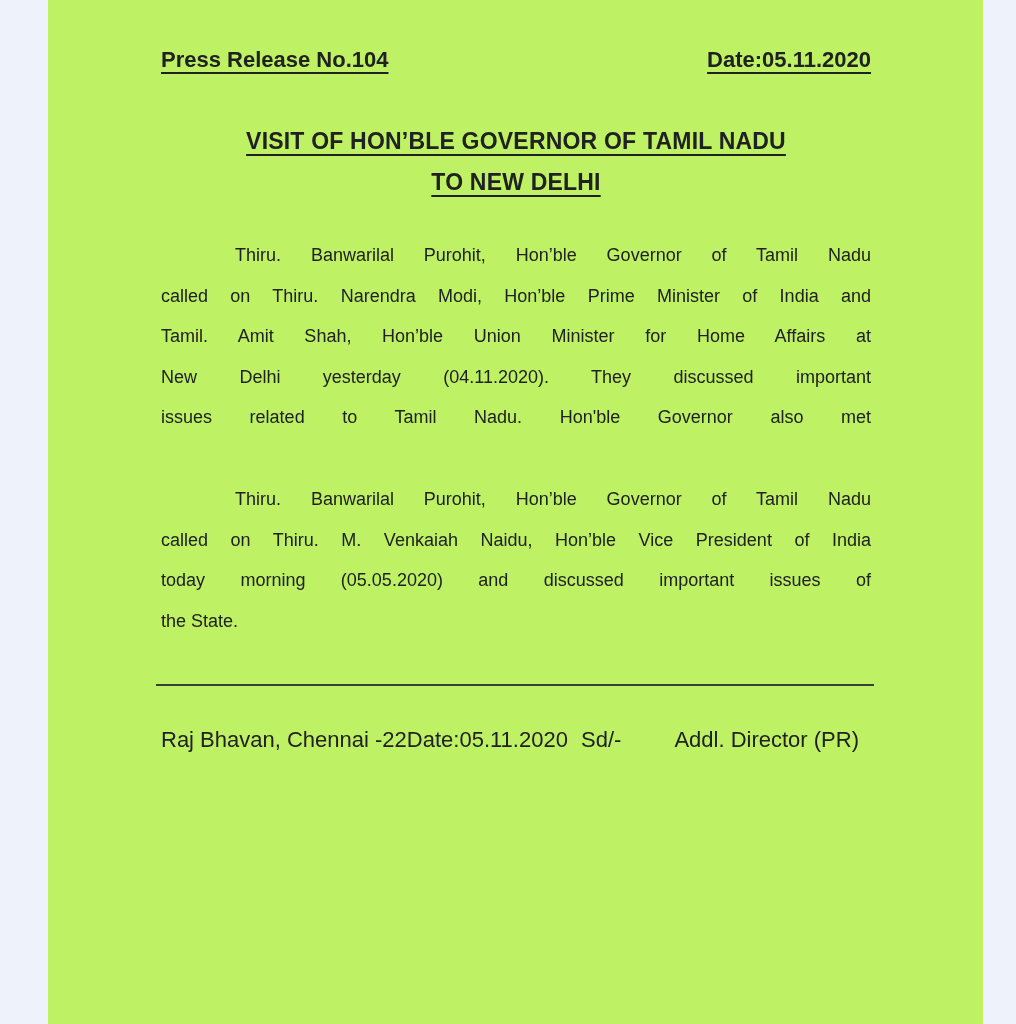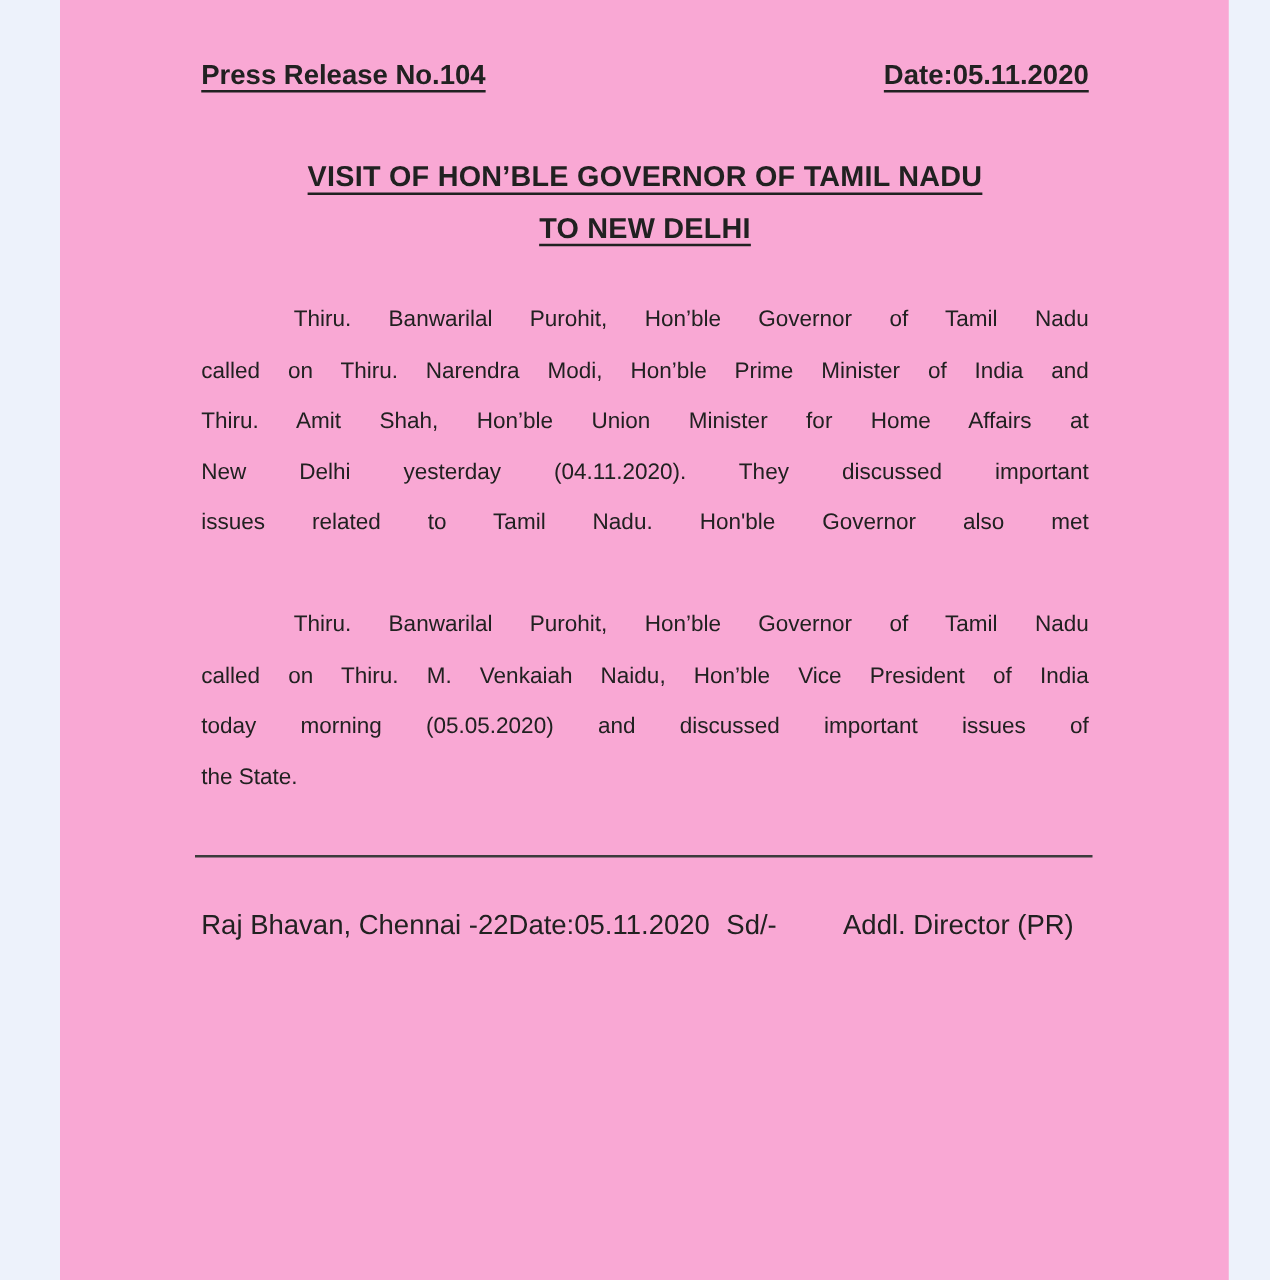--- a/index.html
+++ b/index.html
@@ -13,21 +13,21 @@
     font-family: "Liberation Sans", "DejaVu Sans", sans-serif;
     color: #212121;
     overflow: hidden;
   }
   .page {
     position: absolute;
     left: 48px;
     top: 0;
     width: 935px;
     height: 1024px;
-    background: #f9a8d4;
+    background: #bef264;
   }
   .content {
     padding: 0 112px 0 113px;
   }
   
   .doc-header {
     display: flex;
     justify-content: space-between;
     margin-top: 45px;
     font-size: 22px;
@@ -120,21 +120,21 @@
       </div>
       <div>
         <span class="underlined">TO NEW DELHI</span>
       </div>
     </div>
 
     <div class="paragraphs" id="paragraphs">
         <div class="para">
           <div class="line first">Thiru. Banwarilal Purohit, Hon’ble Governor of Tamil Nadu</div>
           <div class="line">called on Thiru. Narendra Modi, Hon’ble Prime Minister of India and</div>
-          <div class="line">Thiru. Amit Shah, Hon’ble Union Minister for Home Affairs at</div>
+          <div class="line">Tamil. Amit Shah, Hon’ble Union Minister for Home Affairs at</div>
           <div class="line">New Delhi yesterday (04.11.2020). They discussed important</div>
           <div class="line">issues related to Tamil Nadu. Hon'ble Governor also met</div>
         </div>
         <div class="para">
           <div class="line first">Thiru. Banwarilal Purohit, Hon’ble Governor of Tamil Nadu</div>
           <div class="line">called on Thiru. M. Venkaiah Naidu, Hon’ble Vice President of India</div>
           <div class="line">today morning (05.05.2020) and discussed important issues of</div>
           <div class="line last">the State.</div>
         </div>
       </div>

